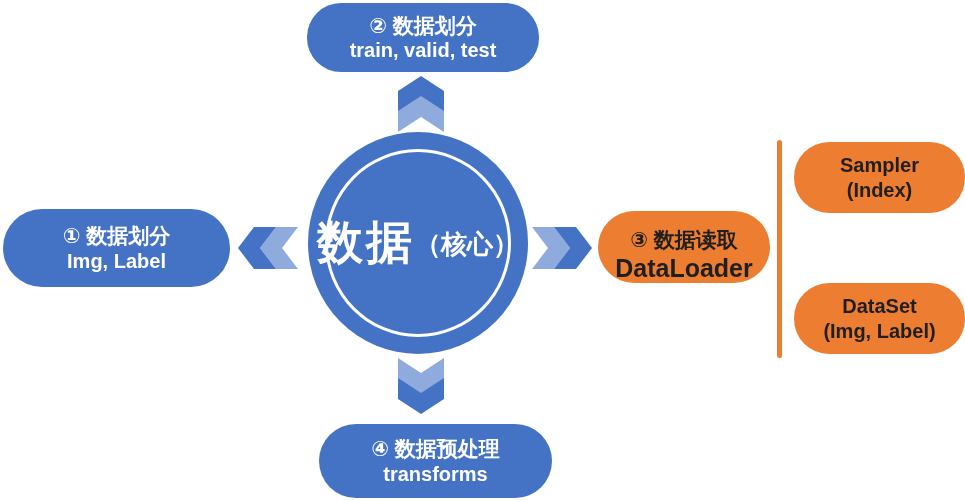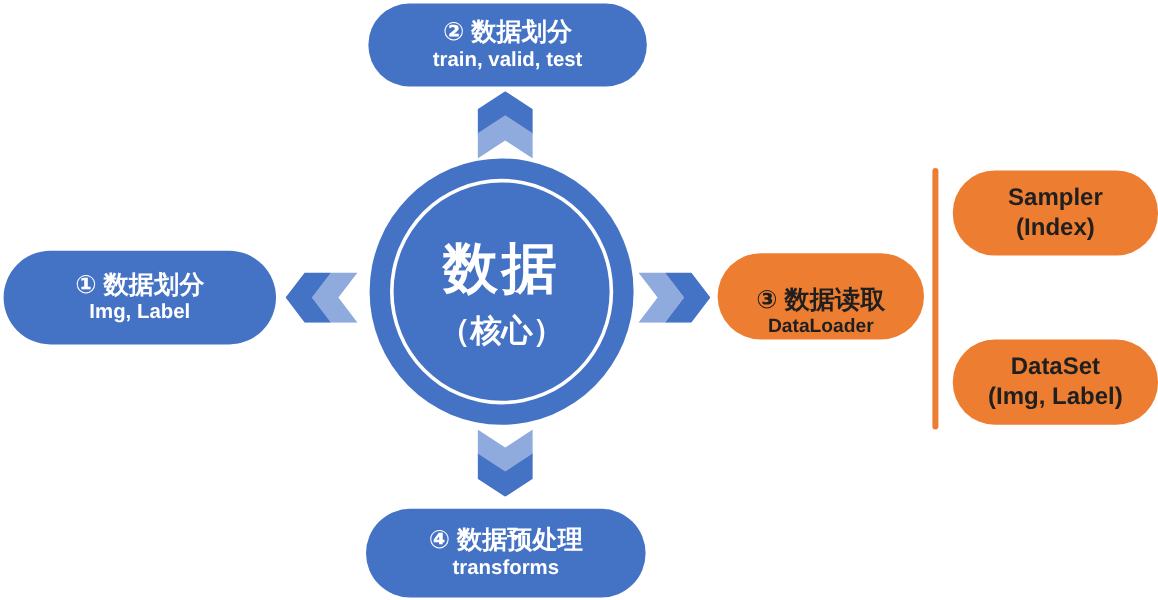--- a/index.html
+++ b/index.html
@@ -7,31 +7,31 @@
     position:relative;width:965px;height:500px;background:#ffffff;overflow:hidden;
     font-family:"Liberation Sans","DejaVu Sans",sans-serif;
   }
   .node{
     position:absolute;display:flex;flex-direction:column;align-items:center;justify-content:center;
     text-align:center;font-weight:bold;line-height:1.22;
   }
   .blue{background:#4472C4;color:#ffffff;}
   .orange{background:#ED7D31;color:#1F1F1F;}
   .l1{font-size:21px;}
-  .l2{font-size:17px;}
+  .l2{font-size:20px;}
   .node-top{left:307px;top:3px;width:232px;height:69px;border-radius:34px;}
   .node-left{left:3px;top:209px;width:227px;height:78px;border-radius:39px;}
   .node-right{left:598px;top:211px;width:172px;height:72px;border-radius:36px;justify-content:flex-end;}
-  .node-bottom{left:305px;top:424px;width:233px;height:74px;border-radius:37px;}
+  .node-bottom{left:319px;top:424px;width:233px;height:74px;border-radius:37px;}
   .detail{position:absolute;width:171px;height:71px;border-radius:35px;display:flex;flex-direction:column;align-items:center;justify-content:center;text-align:center;font-weight:bold;line-height:1.25;font-size:20px;}
   .detail-sampler{left:794px;top:142px;}
   .detail-dataset{left:794px;top:283px;}
   .circle{
     position:absolute;left:308px;top:132px;width:220px;height:222px;border-radius:50%;
-    background:#4472C4;display:flex;flex-direction:column;align-items:center;justify-content:center;
+    background:#4472C4;display:flex;flex-direction:row;align-items:center;justify-content:center;
   }
   .ring{position:absolute;left:17px;top:17px;right:17px;bottom:17px;border:3px solid #ffffff;border-radius:50%;}
   .ctitle{font-size:46px;font-weight:bold;color:#fff;letter-spacing:3px;z-index:1;}
   .csub{font-size:26px;font-weight:bold;color:#fff;margin-top:3px;z-index:1;}
   .arrow{position:absolute;}
   .arrow-up{left:398px;top:76px;}
   .arrow-down{left:398px;top:358px;}
   .arrow-left{left:238px;top:227px;}
   .arrow-right{left:532px;top:227px;}
   .vline{position:absolute;left:777px;top:140px;width:5px;height:218px;background:#ED7D31;border-radius:3px;}
@@ -73,21 +73,21 @@
     <polygon points="16,0 0,21 16,42 38,42 22,21 38,0" fill="#4472C4"></polygon>
   </svg>
 
   <svg class="arrow arrow-right" width="60" height="42" viewBox="0 0 60 42">
     <polygon points="0,0 16,21 0,42 22,42 38,21 22,0" fill="#8FAADC"></polygon>
     <polygon points="22,0 38,21 22,42 44,42 60,21 44,0" fill="#4472C4"></polygon>
   </svg>
 
   <div class="node orange node-right">
     <div class="l1">③ 数据读取</div>
-    <div class="l2" style="font-size:16px;">DataLoader</div>
+    <div class="l2" style="font-size:25px;">DataLoader</div>
   </div>
 
   <div class="vline"></div>
 
   <div class="detail orange detail-sampler">
     <div>Sampler</div>
     <div>(Index)</div>
   </div>
 
   <div class="detail orange detail-dataset">

